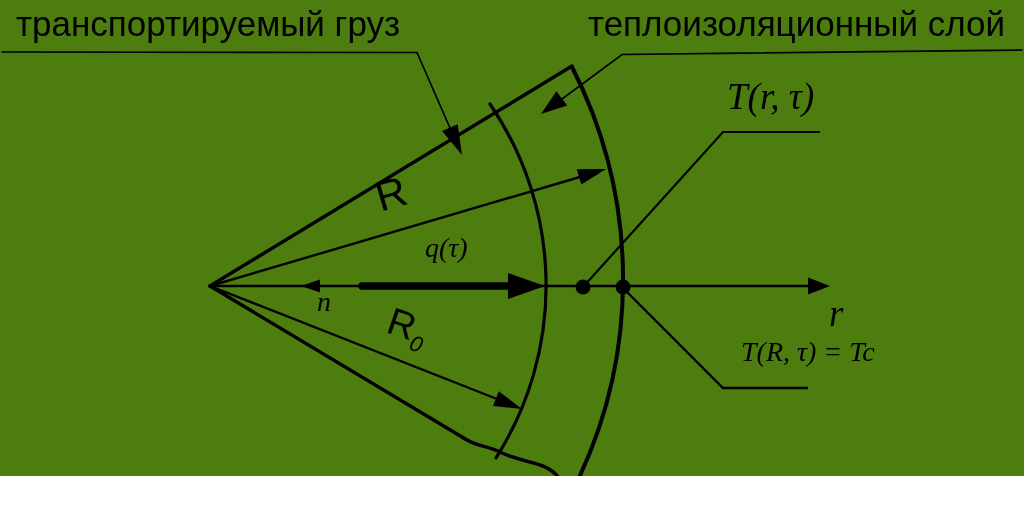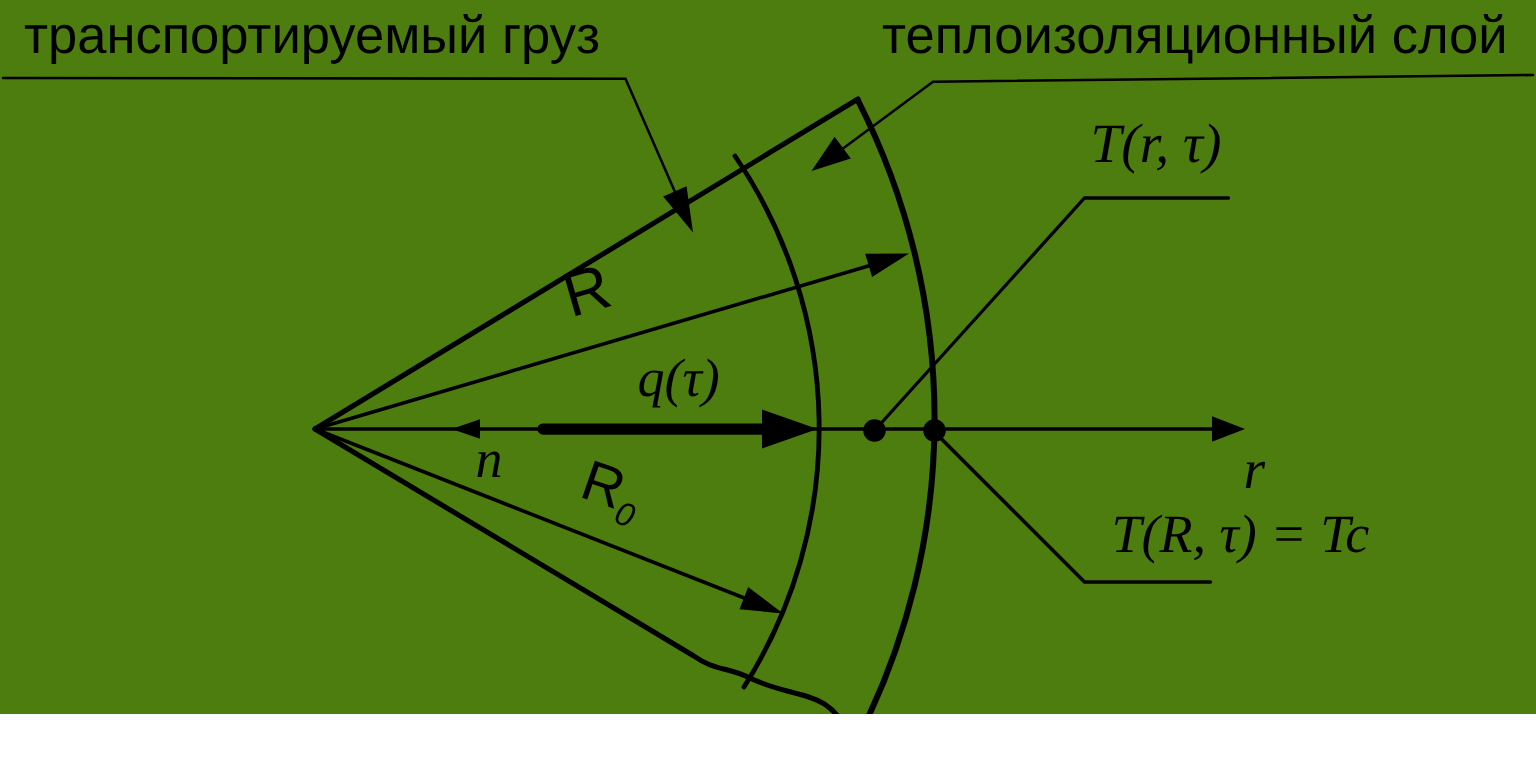--- a/index.html
+++ b/index.html
@@ -29,21 +29,21 @@
     user-select: none;
   }
   .lbl-sans {
     font-family: "Liberation Sans", "DejaVu Sans", sans-serif;
     font-size: 35px;
     letter-spacing: 0px;
   }
   .lbl-math {
     font-family: "Liberation Serif", "DejaVu Serif", serif;
     font-style: italic;
-    font-size: 36px;
+    font-size: 28px;
   }
   .lbl-cargo      { left: 16px;  top: 6px;  }
   .lbl-insulation { left: 588px; top: 6px;  }
   .lbl-Tr         { left: 727px; top: 78px;  font-size: 37px; }
   .lbl-q          { left: 425px; top: 234px; }
   .lbl-n          { left: 317px; top: 288px; }
   .lbl-r          { left: 829px; top: 295px; font-size: 37px; }
   .lbl-TR         { left: 741px; top: 338px; }
   .lbl-R {
     left: 376px; top: 173px;

